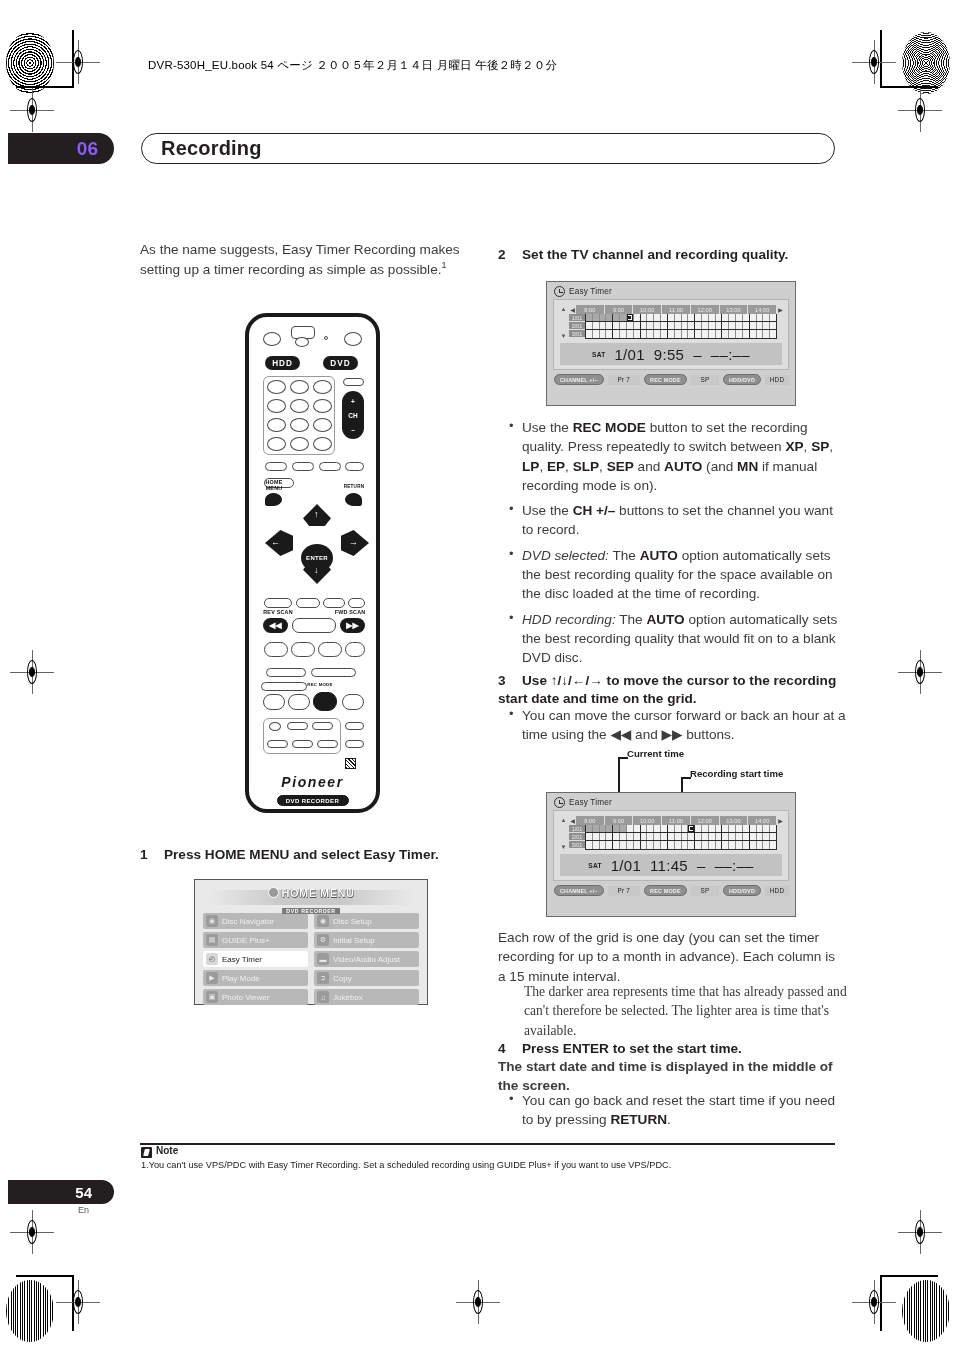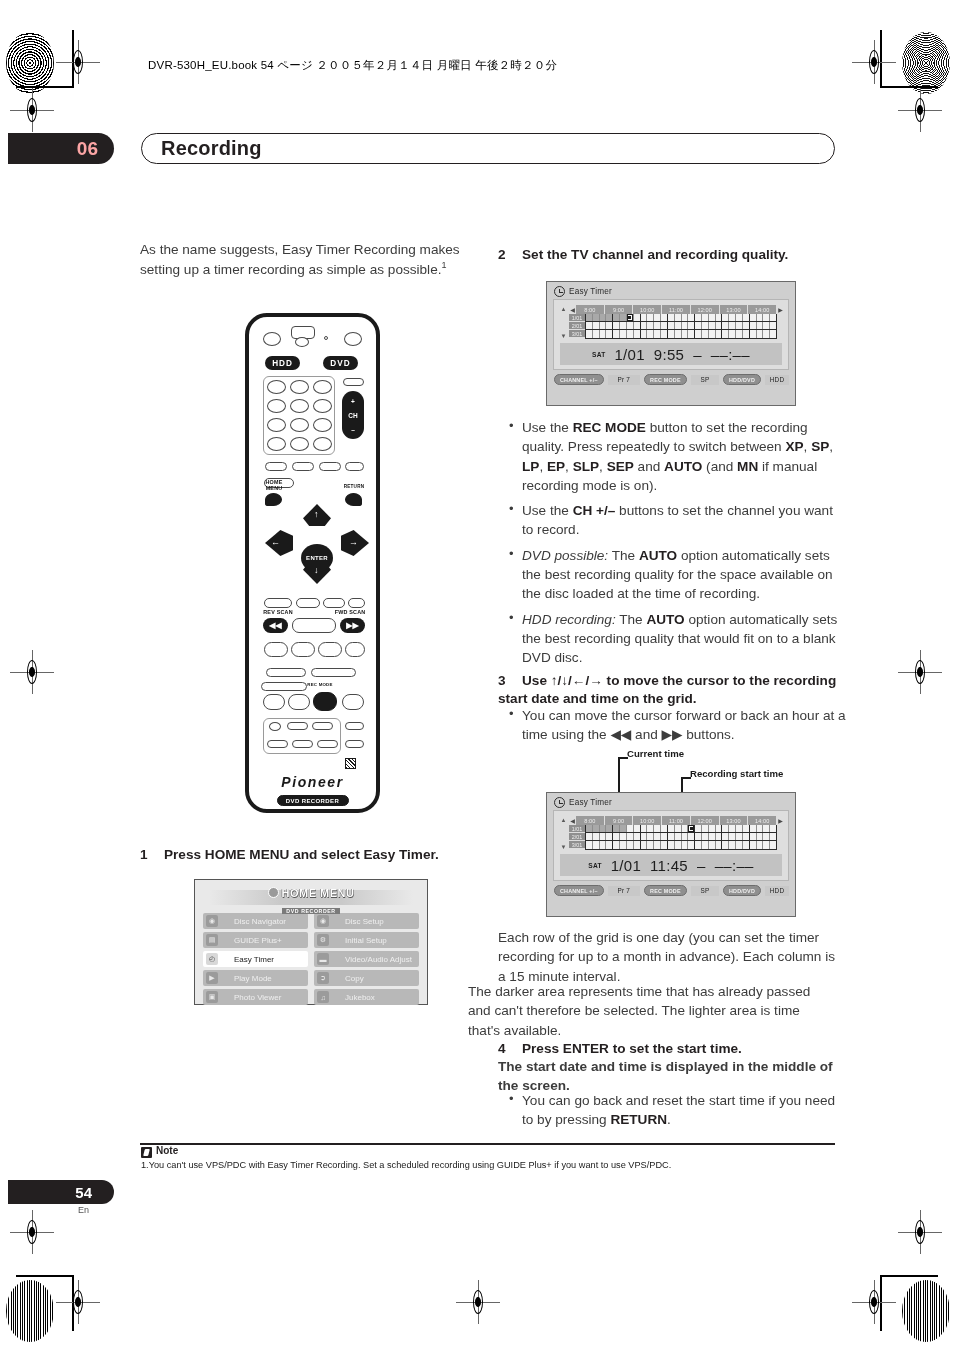--- a/index.html
+++ b/index.html
@@ -39,21 +39,21 @@
   .bookline {
     position:absolute; left:148px; top:58px;
     font-size:11.5px; color:#000; letter-spacing:0.2px;
     white-space:nowrap;
     font-family:"Liberation Sans", sans-serif;
   }
 
   .chapbadge {
     position:absolute; left:8px; top:133px; width:106px; height:31px;
     background:#231f20; border-radius:0 16px 16px 0;
-    color:#fca5a5; font-weight:bold; font-size:19px;
+    color:#8b5cf6; font-weight:bold; font-size:19px;
     display:flex; align-items:center; justify-content:flex-end;
     padding-right:16px;
   }
   .chaptitle-pill {
     position:absolute; left:141px; top:133px; width:694px; height:31px;
     border:1.6px solid #231f20; border-radius:16px;
     display:flex; align-items:center; padding-left:19px;
     font-size:20px; font-weight:bold; letter-spacing:0.2px;
   }
 
@@ -113,21 +113,21 @@
   }
   .hm-title { text-align:center; margin:2px 0 6px 0; position:relative; height:20px;}
   .hm-title .bar { position:absolute; left:6px; right:6px; top:3px; height:15px;
       background:linear-gradient(90deg,#e9e9e9,#c9c9c9 35%,#c9c9c9 65%,#e9e9e9); }
   .hm-title .t1 { position:relative; font-size:11px; font-weight:bold; color:#fff;
       letter-spacing:0.5px; text-shadow:0.5px 0.5px 0 #555, -0.5px 0 0 #555, 0 -0.5px 0 #555; }
   .hm-title .t2 { position:relative; font-size:5.2px; font-weight:bold; color:#fff;
       background:#7a7a7a; display:inline-block; padding:0 4px; letter-spacing:0.6px; margin-top:-1px;}
   .hm-grid { display:grid; grid-template-columns:1fr 1fr; gap:3px 6px; }
   .hm-item { height:16px; background:#b8b8b8; border-radius:2px; display:flex; align-items:center;
-     padding-left:3px; gap:16px; color:#efefef; font-size:8px; }
+     padding-left:3px; gap:4px; color:#efefef; font-size:8px; }
   .hm-item.sel { background:#ffffff; color:#222; }
   .hm-ico { width:12px; height:12px; border-radius:2px; background:#9b9b9b; flex:0 0 12px;
      display:flex; align-items:center; justify-content:center; font-size:7px; color:#e8e8e8;}
   .hm-item.sel .hm-ico { background:#d8d8d8; color:#444; }
 
   
   .osd { position:absolute; background:#cfcfcf; border:1px solid #6a6a6a; }
   .osd-hd { display:flex; align-items:center; gap:4px; padding:4px 0 2px 7px; }
   .osd-hd .clock {
      width:11px; height:11px; border-radius:50%; border:1.3px solid #2c2c2c; position:relative;
@@ -634,21 +634,21 @@
     <span class="tagbtn">REC MODE</span>
     <span class="tagval" style="width:40px;">SP</span>
     <span class="tagbtn">HDD/DVD</span>
     <span class="tagval" style="width:34px;">HDD</span>
   </div>
 </div>
 
 <ul class="bl" style="position:absolute; left:498px; top:418px; width:348px;">
   <li>Use the <b class="k">REC MODE</b> button to set the recording quality. Press repeatedly to switch between <b class="k">XP</b>, <b class="k">SP</b>, <b class="k">LP</b>, <b class="k">EP</b>, <b class="k">SLP</b>, <b class="k">SEP</b> and <b class="k">AUTO</b> (and <b class="k">MN</b> if manual recording mode is on).</li>
   <li>Use the <b class="k">CH +/–</b> buttons to set the channel you want to record.</li>
-  <li><i class="k">DVD possible:</i> The <b class="k">AUTO</b> option automatically sets the best recording quality for the space available on the disc loaded at the time of recording.</li>
+  <li><i class="k">DVD selected:</i> The <b class="k">AUTO</b> option automatically sets the best recording quality for the space available on the disc loaded at the time of recording.</li>
   <li><i class="k">HDD recording:</i> The <b class="k">AUTO</b> option automatically sets the best recording quality that would fit on to a blank DVD disc.</li>
 </ul>
 
 <div style="position:absolute; left:498px; top:672px; width:348px; font-size:13.6px; font-weight:bold; line-height:1.33;">
   <span style="display:inline-block;width:24px;">3</span><span>Use ↑/↓/←/→ to move the cursor to the recording start date and time on the grid.</span>
 </div>
 <ul class="bl" style="position:absolute; left:498px; top:706px; width:348px;">
   <li>You can move the cursor forward or back an hour at a time using the ◀◀ and ▶▶ buttons.</li>
 </ul>
 
@@ -843,21 +843,21 @@
     <span class="tagbtn">CHANNEL +/–</span>
     <span class="tagval" style="width:46px;">Pr 7</span>
     <span class="tagbtn">REC MODE</span>
     <span class="tagval" style="width:40px;">SP</span>
     <span class="tagbtn">HDD/DVD</span>
     <span class="tagval" style="width:34px;">HDD</span>
   </div>
 </div>
 
 <p class="body" style="position:absolute; left:498px; top:928px; width:348px;">Each row of the grid is one day (you can set the timer recording for up to a month in advance). Each column is a 15 minute interval.</p>
-<p class="body" style="position:absolute; left:468px; top:982px; width:348px;">The darker area represents time that has already passed and can't therefore be selected. The lighter area is time that's available.</p>
+<p class="body" style="position:absolute; left:524px; top:982px; width:348px;font-family:Liberation Serif, serif;">The darker area represents time that has already passed and can't therefore be selected. The lighter area is time that's available.</p>
 
 <div class="step" style="position:absolute; left:498px; top:1040px; width:348px; margin:0;">
   <span class="num">4</span>
   <span class="txt">Press ENTER to set the start time.</span>
 </div>
 <p class="body" style="position:absolute; left:498px; top:1057px; width:348px;font-weight:bold;">The start date and time is displayed in the middle of the screen.</p>
 <ul class="bl" style="position:absolute; left:498px; top:1091px; width:348px;">
   <li>You can go back and reset the start time if you need to by pressing <b class="k">RETURN</b>.</li>
 </ul>
 

